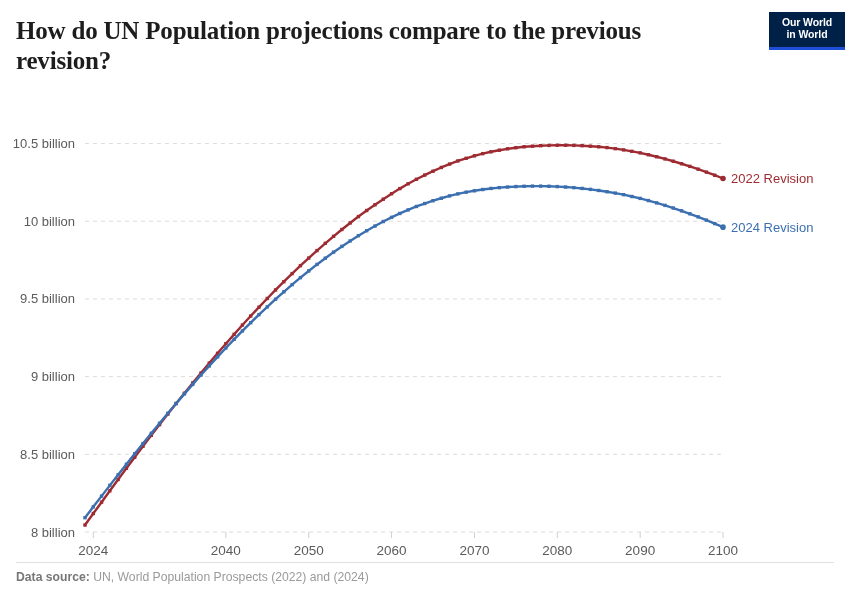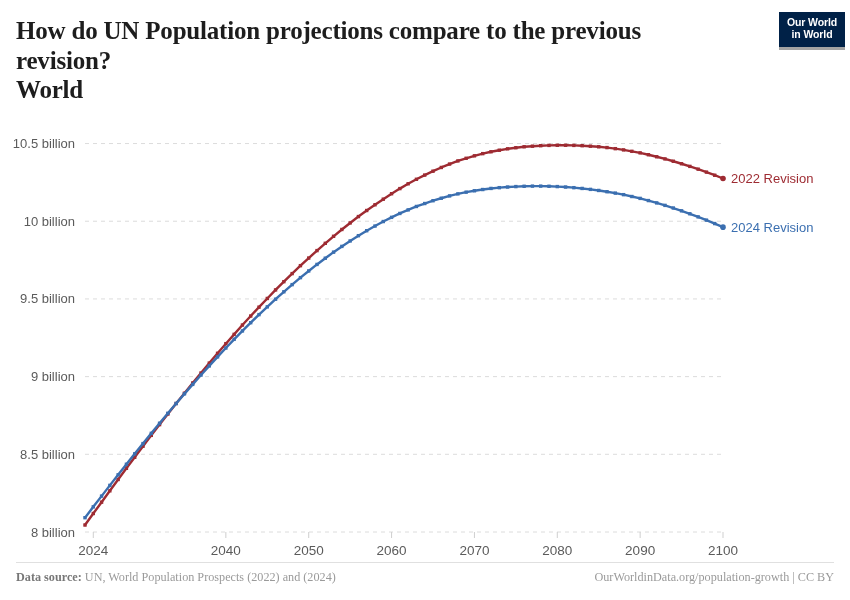--- a/index.html
+++ b/index.html
@@ -45,25 +45,25 @@
     color: #5b5b5b;
     width: 812px;
     font-family: "Liberation Sans", sans-serif;
   }
 
   
   .logo {
     position: absolute;
     right: 5px;
     top: 12px;
-    width: 66px;
+    width: 76px;
     height: 38px;
     background: #002147;
     color: #ffffff;
-    border-bottom: 3px solid #a3a3a3;
+    border-bottom: 3px solid #1d4ed8;
     text-align: center;
     font-family: "Liberation Sans", sans-serif;
     font-weight: bold;
     font-size: 10.5px;
     line-height: 1.12;
     padding-top: 5px;
     letter-spacing: -0.1px;
   }
   .logo span { display: block; }
 
@@ -96,41 +96,41 @@
   .footer {
     position: absolute;
     left: 16px;
     top: 562px;
     width: 818px;
     height: 24px;
     border-top: 1px solid #e0e0e0;
     padding-top: 7px;
     font-size: 12.2px;
     color: #9a9a9a;
-    font-family: Liberation Serif, serif;
+    font-family: Liberation Sans, sans-serif;
   }
   .footer-left {
     position: absolute;
     left: 0;
     top: 7px;
   }
   .footer-left b { color: #777777; font-weight: bold; }
   .footer-right {
     position: absolute;
     right: 0;
     top: 7px;
   }
 </style>
 </head>
 <body>
 
 <div class="frame">
 
   <div class="header">
-    <h1 class="title"><span>How do UN Population projections compare to the previous revision?</span><span class="entity">World</span></h1>
+    <h1 class="title"><span>How do UN Population projections compare to the previous revision?</span></h1>
   </div>
 
   <div class="logo">
     <span>Our World</span>
     <span>in World</span>
   </div>
 
   <div class="plot-wrap">
     <svg class="plot-svg" id="plot" width="850" height="445" viewBox="0 0 850 445">
         <line x1="85" x2="723" y1="420" y2="420" stroke="#dcdcdc" stroke-width="1" stroke-dasharray="4 4"></line>
@@ -321,16 +321,15 @@
         <rect x="704.73" y="106.44" width="3.4" height="3.4" fill="#3b6fb0"></rect>
         <rect x="713.01" y="109.86" width="3.4" height="3.4" fill="#3b6fb0"></rect>
         <rect x="721.30" y="113.44" width="3.4" height="3.4" fill="#3b6fb0"></rect>
         <circle cx="723" cy="115.13538461538462" r="2.8" fill="#3b6fb0"></circle>
         <text x="731" y="119.63538461538462" class="series-label" fill="#3b6fb0">2024 Revision</text>
       </svg>
   </div>
 
   <div class="footer">
     <div class="footer-left"><b>Data source:</b><span> UN, World Population Prospects (2022) and (2024)</span></div>
-    <div class="footer-right">OurWorldinData.org/population-growth | CC BY</div>
   </div>
 
 </div>
 
 </body></html>

